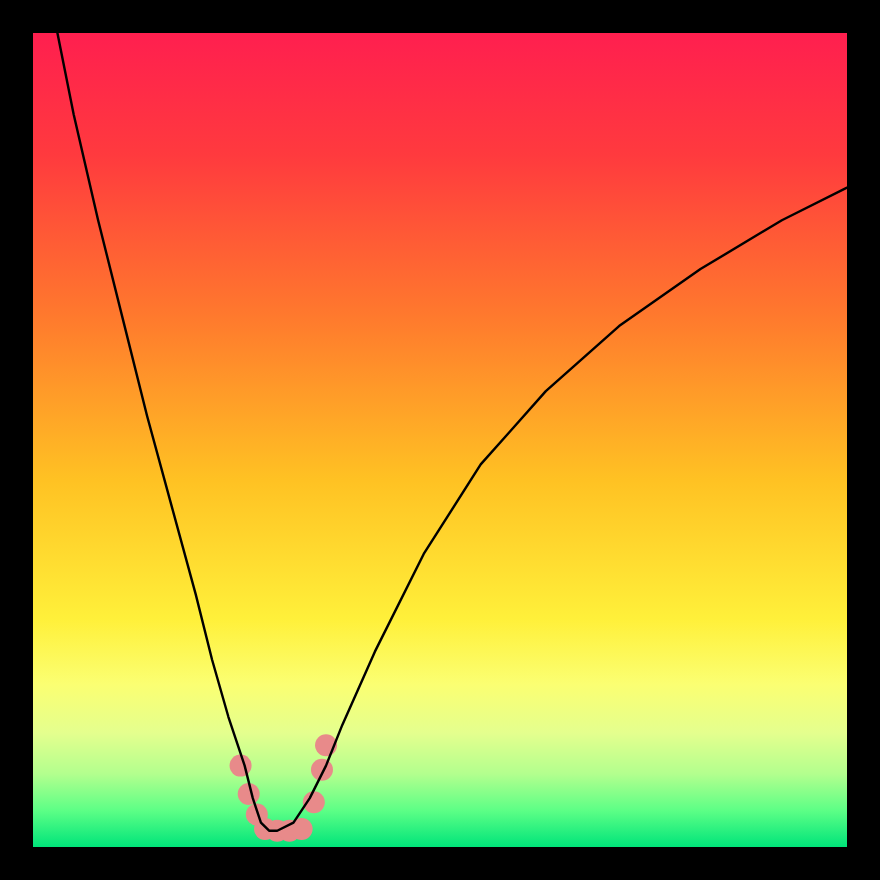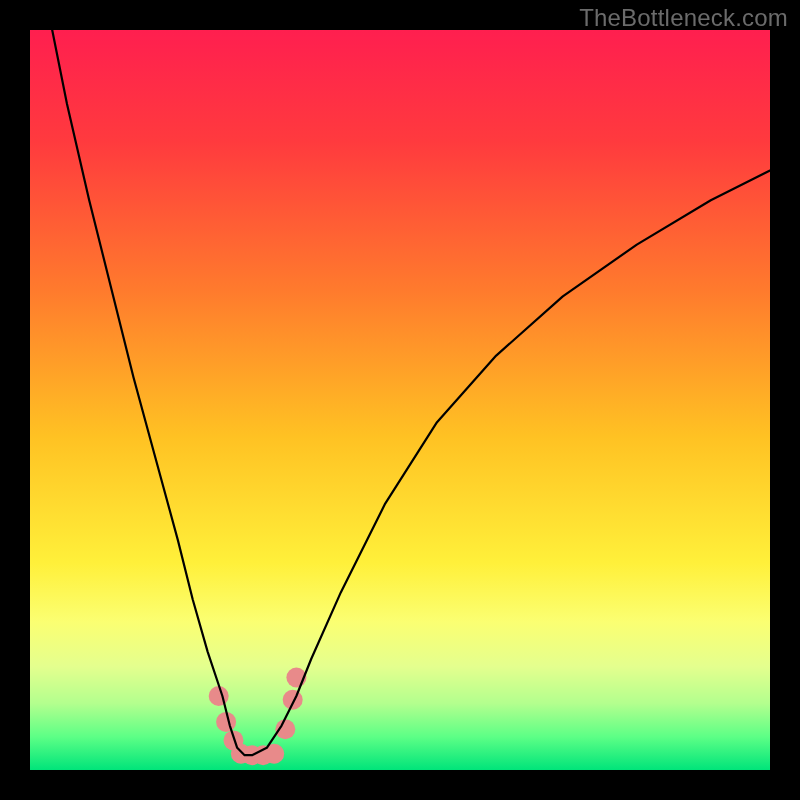--- a/index.html
+++ b/index.html
@@ -34,21 +34,20 @@
     left: 30px;
     width: 740px;
     height: 740px;
     display: block;
   }
 </style>
 </head>
 <body>
 
 <div class="frame">
-  <div class="watermark">TheBottleneck.com</div>
 
   <svg class="plot" viewBox="0 0 740 740" preserveAspectRatio="none">
     <defs>
       <linearGradient id="bg-grad" x1="0" y1="0" x2="0" y2="1">
           <stop offset="0%" stop-color="#ff1f4f"></stop>
           <stop offset="15%" stop-color="#ff3a3e"></stop>
           <stop offset="35%" stop-color="#ff7a2d"></stop>
           <stop offset="55.00000000000001%" stop-color="#ffc223"></stop>
           <stop offset="72%" stop-color="#fff03a"></stop>
           <stop offset="80%" stop-color="#fbff72"></stop>

